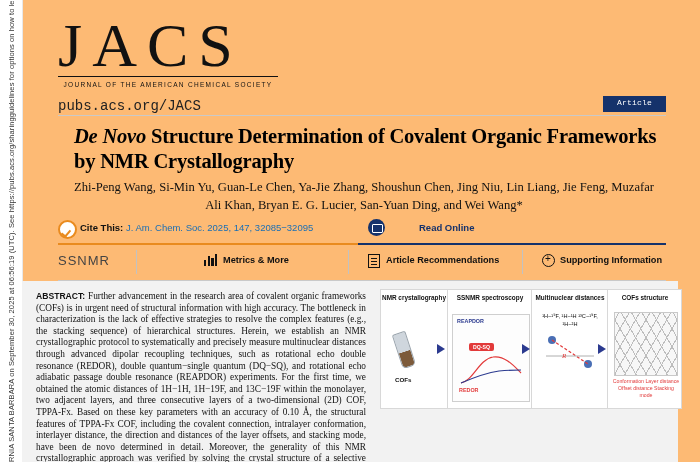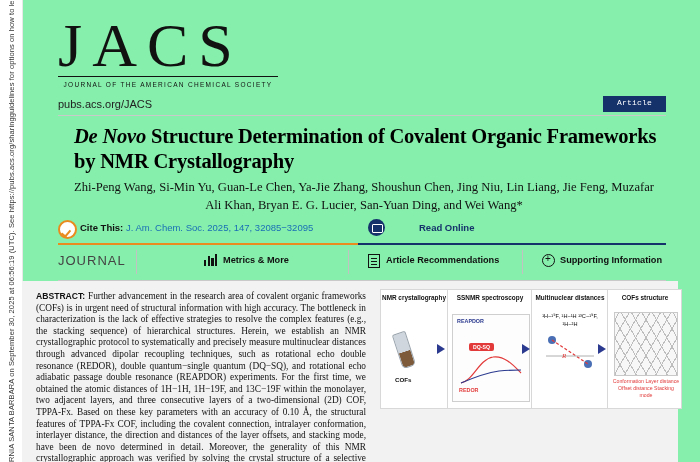--- a/index.html
+++ b/index.html
@@ -2,21 +2,21 @@
 <html><head>
 <meta charset="utf-8">
 <style>
   html,body{margin:0;padding:0;}
   body{
     width:700px;height:462px;overflow:hidden;
     background:#ffffff;
     font-family:"Liberation Serif", serif;
     color:#000;
   }
-  .page{position:relative;width:700px;height:462px;background:#86efac;}
+  .page{position:relative;width:700px;height:462px;background:#fdba74;}
 
   
   .sidetext{
     position:absolute;left:0;top:0;width:22px;height:462px;
     background:#ffffff;border-right:1px solid #e8e8e8;
     overflow:hidden;
   }
   .sidetext .vt{
     position:absolute;
     left:50%;top:50%;
@@ -50,22 +50,22 @@
     letter-spacing:1.3px;
     color:#111;
     margin-top:4px;
     text-align:center;
     width:220px;
   }
 
   
   .urlrow{position:absolute;left:36px;top:96px;width:608px;height:16px;}
   .urlrow .url{
-    font-family:Liberation Sans, sans-serif;
-    font-size:11px;color:#222;position:absolute;left:0;top:2px;
+    font-family:Liberation Mono, monospace;
+    font-size:14px;color:#222;position:absolute;left:0;top:2px;
   }
   .article-badge{
     position:absolute;right:0;top:0;
     background:#15326b;color:#fff;
     font-family:Liberation Mono, monospace;
     font-size:8px;
     padding:2px 14px 5px 14px;
     letter-spacing:.2px;
     text-align:right;
   }
@@ -291,21 +291,21 @@
       <div class="cite-icon"></div>
       <div class="cite-this">Cite This:</div>
       <div class="cite-ref">J. Am. Chem. Soc. 2025, 147, 32085−32095</div>
       <div class="read-icon"></div>
       <div class="read-online">Read Online</div>
       <div class="orange-line"></div>
       <div class="blue-line"></div>
     </div>
 
     <div class="accessrow">
-      <div class="access-label">JOURNAL</div>
+      <div class="access-label">SSNMR</div>
       <div class="vsep" style="left:78px;"></div>
 
       <div class="acc-ico bars" style="left:146px;">
           <i></i>
           <i></i>
           <i></i>
           <i></i>
         </div>
       <div class="acc-item" style="left:165px;">Metrics &amp; More</div>
       <div class="vsep" style="left:290px;"></div>

